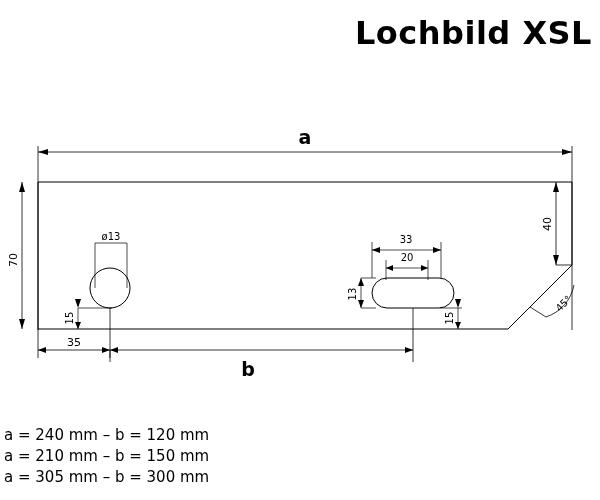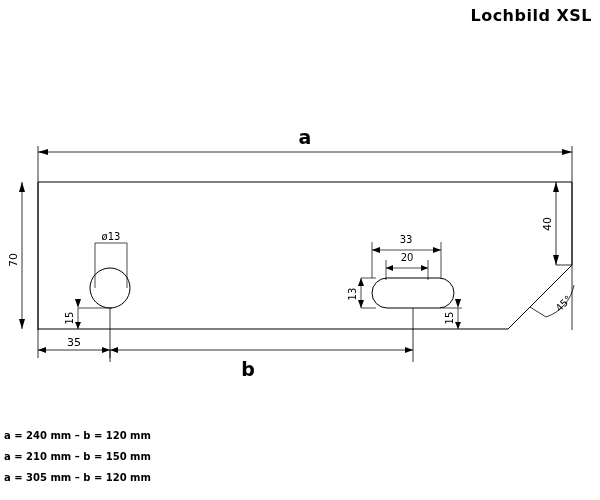--- a/index.html
+++ b/index.html
@@ -17,42 +17,42 @@
   }
   #page {
     position: absolute;
     left: 0; top: 0;
     width: 600px;
     height: 500px;
   }
   .title {
     position: absolute;
     right: 8px;
-    top: 6px;
-    font-size: 16px;
+    top: 14px;
+    font-size: 32px;
     font-weight: bold;
     letter-spacing: 0.5px;
     white-space: nowrap;
   }
   .drawing {
     position: absolute;
     left: 0;
     top: 110px;
     width: 600px;
     height: 290px;
   }
   .legend {
     position: absolute;
     left: 4px;
     top: 425px;
     width: 592px;
   }
   .legend-line {
-    font-size: 10px;
-    font-weight: bold;
+    font-size: 15px;
+    font-weight: normal;
     line-height: 21px;
     white-space: nowrap;
   }
   svg text {
     font-family: "DejaVu Sans", "Liberation Sans", sans-serif;
     fill: #000000;
   }
 </style>
 </head>
 <body>
@@ -185,16 +185,16 @@
         <polygon points="413,240 405,237 405,243" fill="#000" stroke="none"></polygon>
       </g>
       <text x="248" y="266" font-size="19" font-weight="bold" text-anchor="middle">b</text>
 
     </svg>
   </div>
 
   <div class="legend">
     <div class="legend-line">a = 240 mm – b = 120 mm</div>
     <div class="legend-line">a = 210 mm – b = 150 mm</div>
-    <div class="legend-line">a = 305 mm – b = 120 mm</div>
+    <div class="legend-line">a = 305 mm – b = 300 mm</div>
   </div>
 
 </div>
 
 </body></html>

